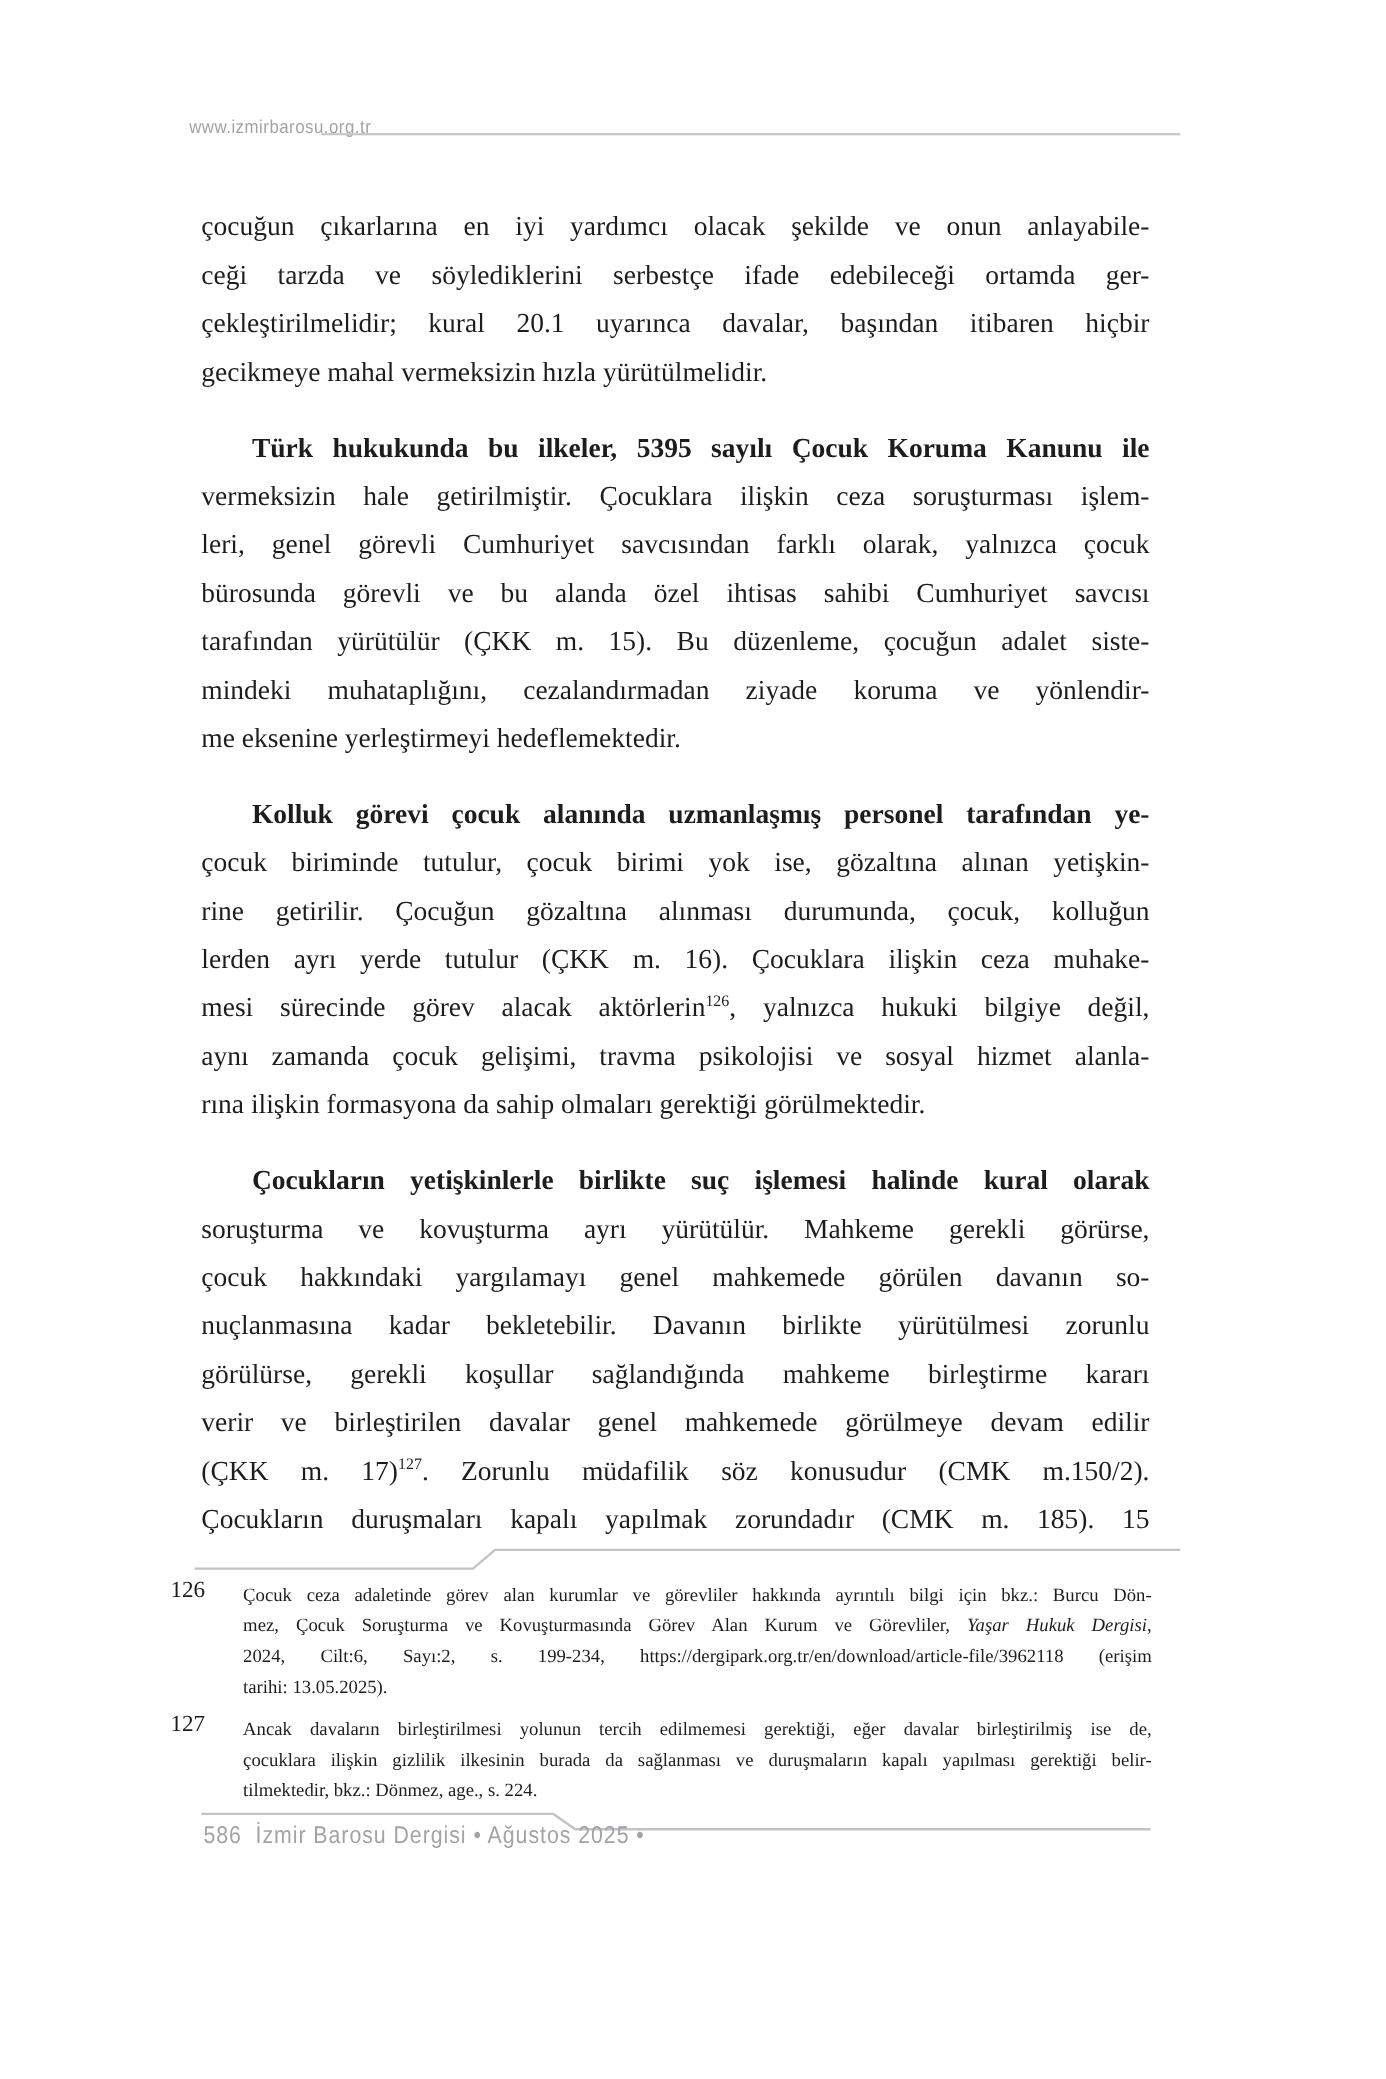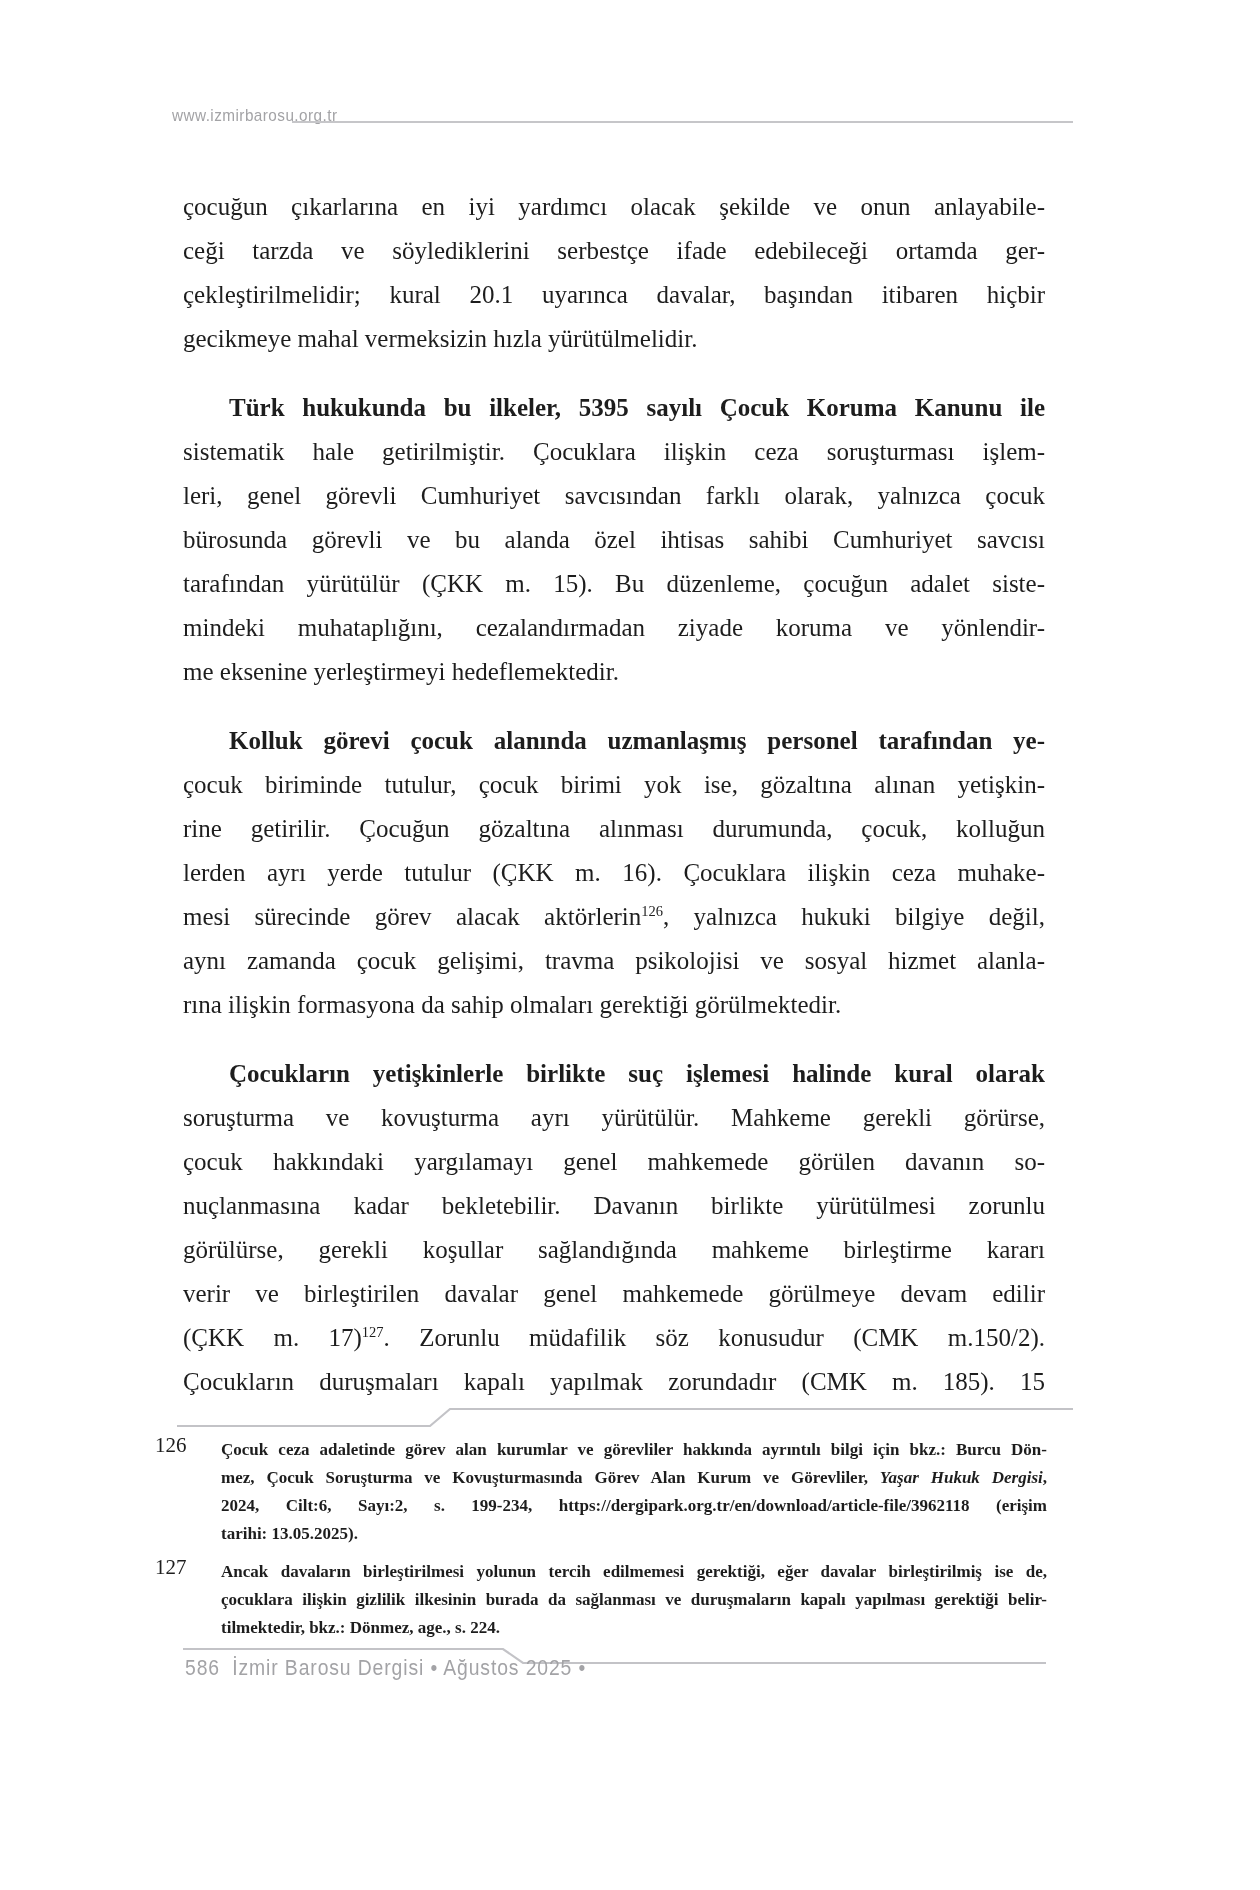--- a/index.html
+++ b/index.html
@@ -71,21 +71,21 @@
     color:var(--ink);
   }
   .footnote{display:flex;margin-bottom:10px;}
   .footnote:last-child{margin-bottom:0;}
   .fn-num{
     flex:0 0 38px;
     font-size:21px;
     position:relative;
     top:-5px;
   }
-  .fn-lines{flex:1 1 auto;min-width:0;font-weight:bold;}
+  .fn-lines{flex:1 1 auto;min-width:0;}
   .fn-lines .line{min-height:28px;}
   
   .footer-rule{position:absolute;left:155px;top:1642px;}
   .footer-text{
     position:absolute;
     left:185px; top:1655px;
     font-family:"Liberation Sans", sans-serif;
     font-size:22px;
     letter-spacing:1px;
     color:var(--muted);
@@ -105,21 +105,21 @@
 
   <div class="body-text" id="body-text">
       <div class="para">
         <div class="line">çocuğun çıkarlarına en iyi yardımcı olacak şekilde ve onun anlayabile-</div>
         <div class="line">ceği tarzda ve söylediklerini serbestçe ifade edebileceği ortamda ger-</div>
         <div class="line">çekleştirilmelidir; kural 20.1 uyarınca davalar, başından itibaren hiçbir</div>
         <div class="line final">gecikmeye mahal vermeksizin hızla yürütülmelidir.</div>
       </div>
       <div class="para">
         <div class="line indent">Türk hukukunda bu ilkeler, 5395 sayılı Çocuk Koruma Kanunu ile</div>
-        <div class="line">sistematik hale getirilmiştir. Çocuklara ilişkin ceza soruşturması işlem-</div>
+        <div class="line">vermeksizin hale getirilmiştir. Çocuklara ilişkin ceza soruşturması işlem-</div>
         <div class="line">leri, genel görevli Cumhuriyet savcısından farklı olarak, yalnızca çocuk</div>
         <div class="line">bürosunda görevli ve bu alanda özel ihtisas sahibi Cumhuriyet savcısı</div>
         <div class="line">tarafından yürütülür (ÇKK m. 15). Bu düzenleme, çocuğun adalet siste-</div>
         <div class="line">mindeki muhataplığını, cezalandırmadan ziyade koruma ve yönlendir-</div>
         <div class="line final">me eksenine yerleştirmeyi hedeflemektedir.</div>
       </div>
       <div class="para">
         <div class="line indent">Kolluk görevi çocuk alanında uzmanlaşmış personel tarafından ye-</div>
         <div class="line">çocuk biriminde tutulur, çocuk birimi yok ise, gözaltına alınan yetişkin-</div>
         <div class="line">rine getirilir. Çocuğun gözaltına alınması durumunda, çocuk, kolluğun</div>

